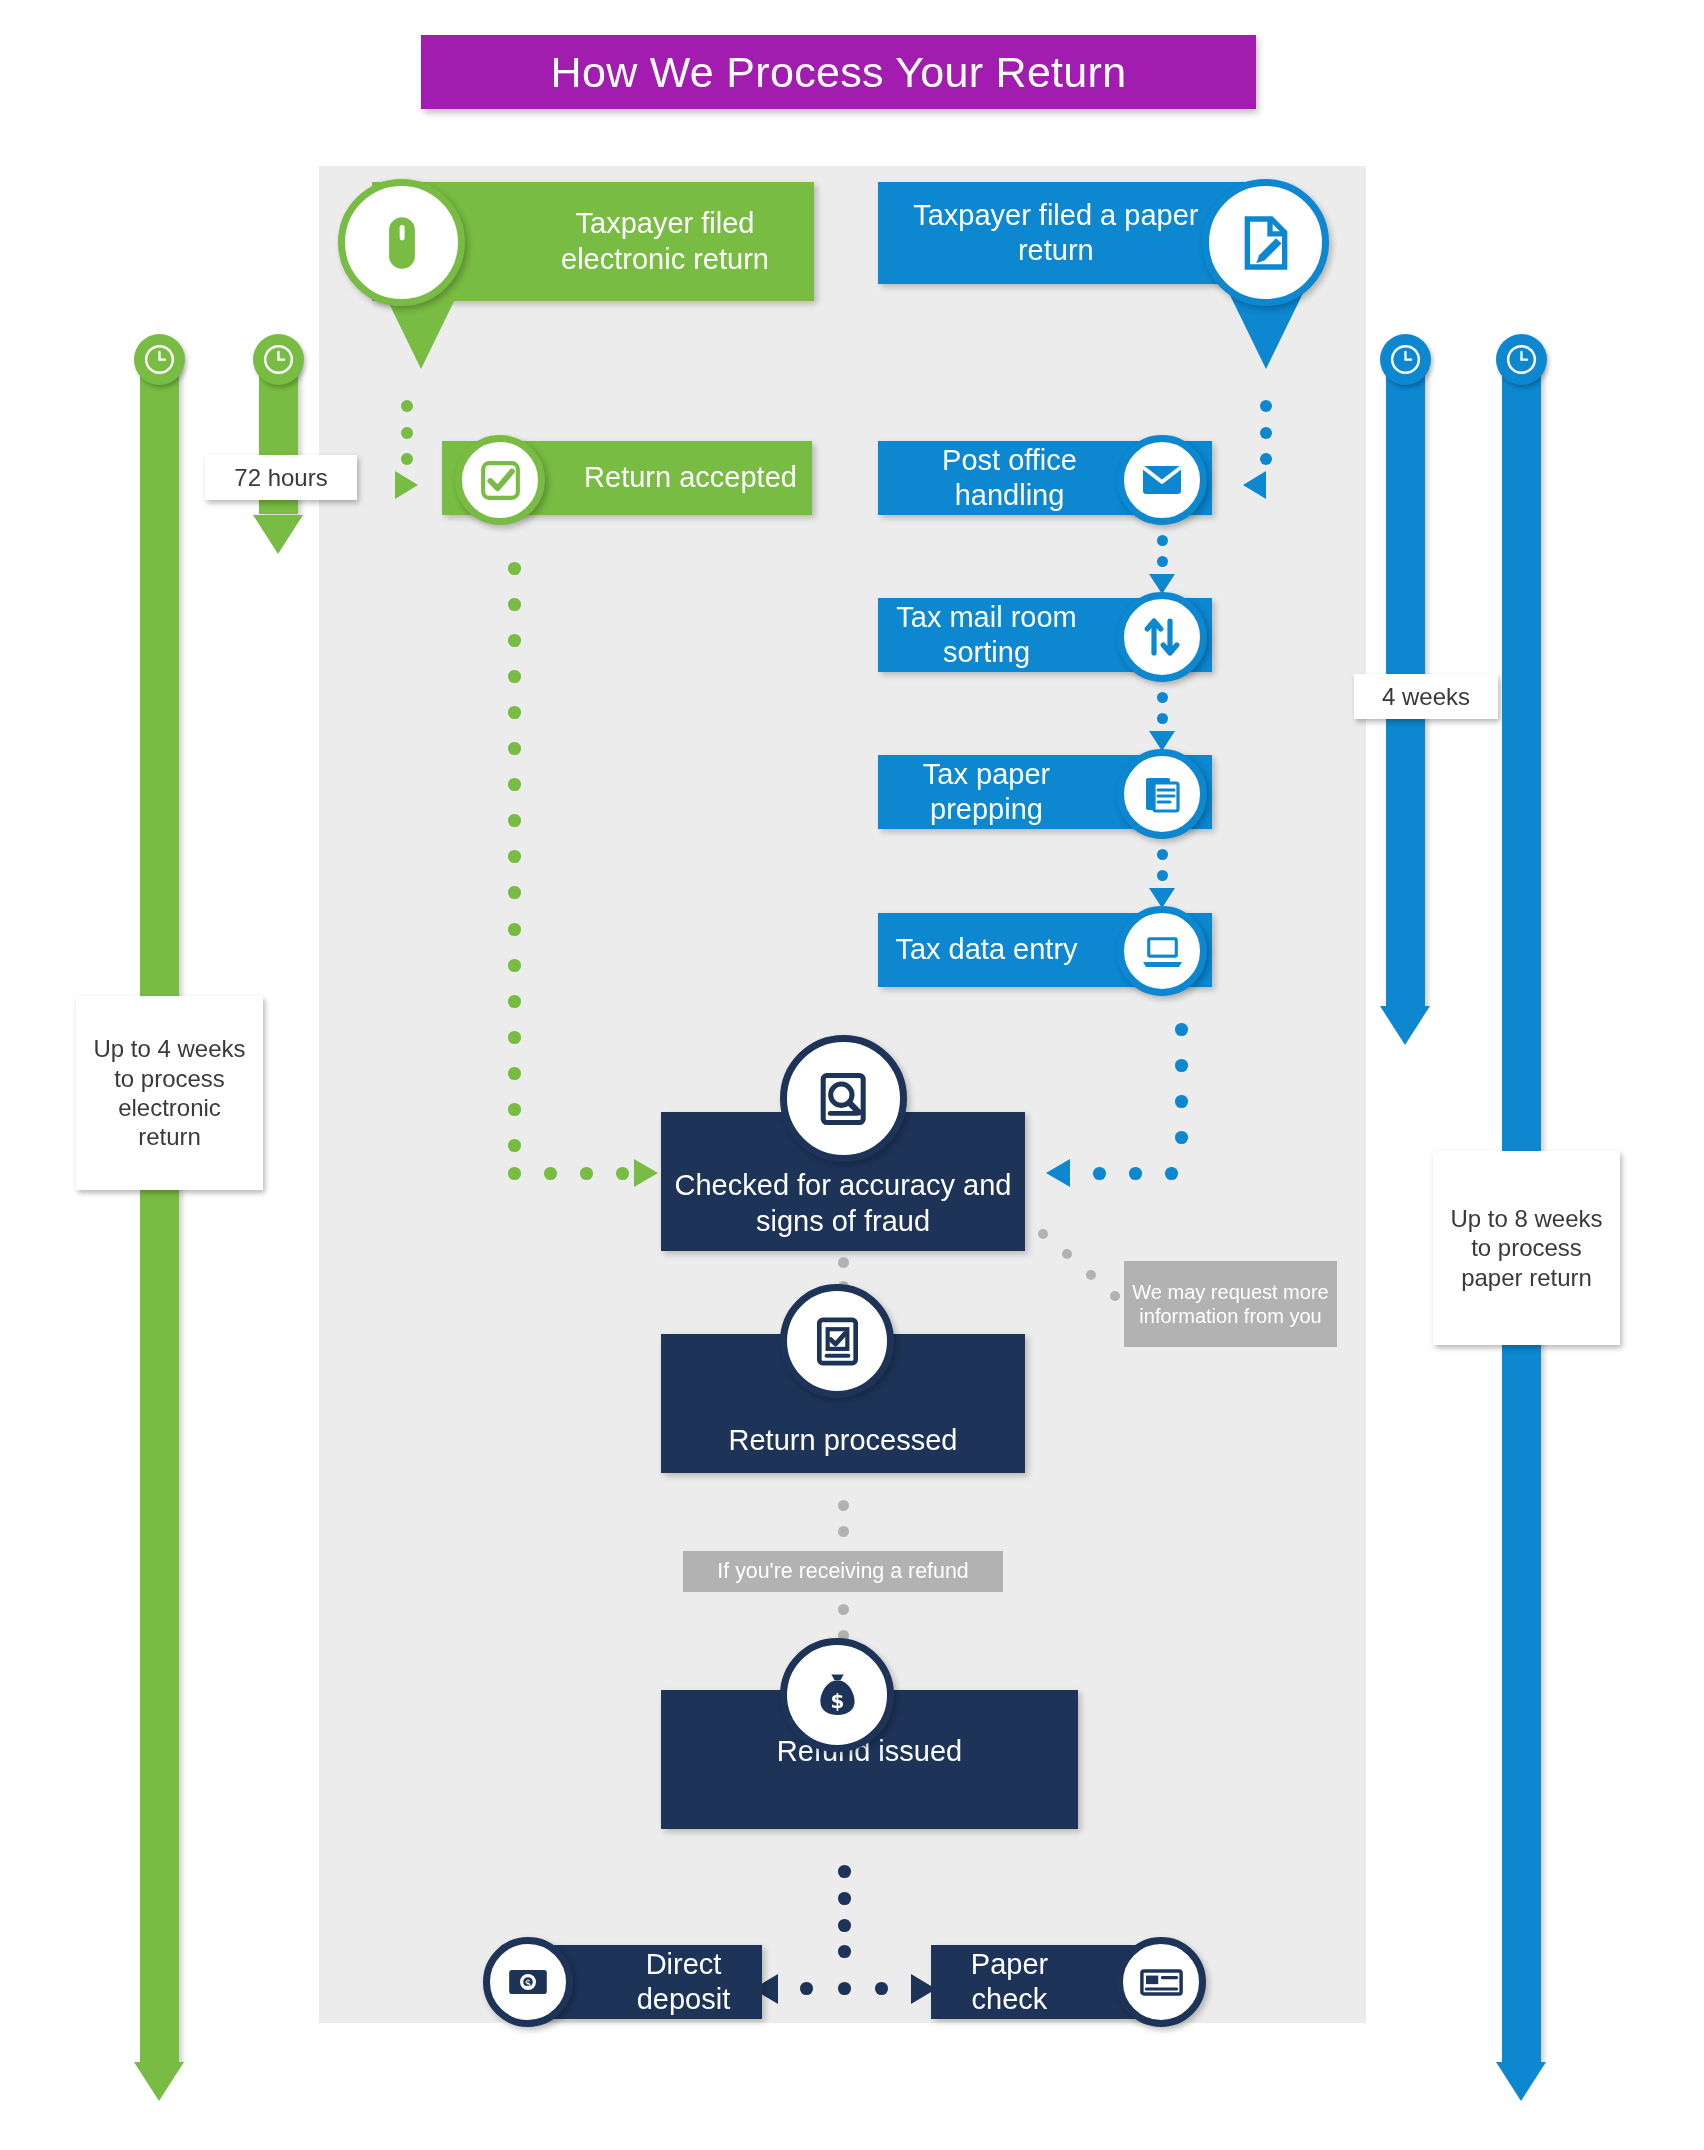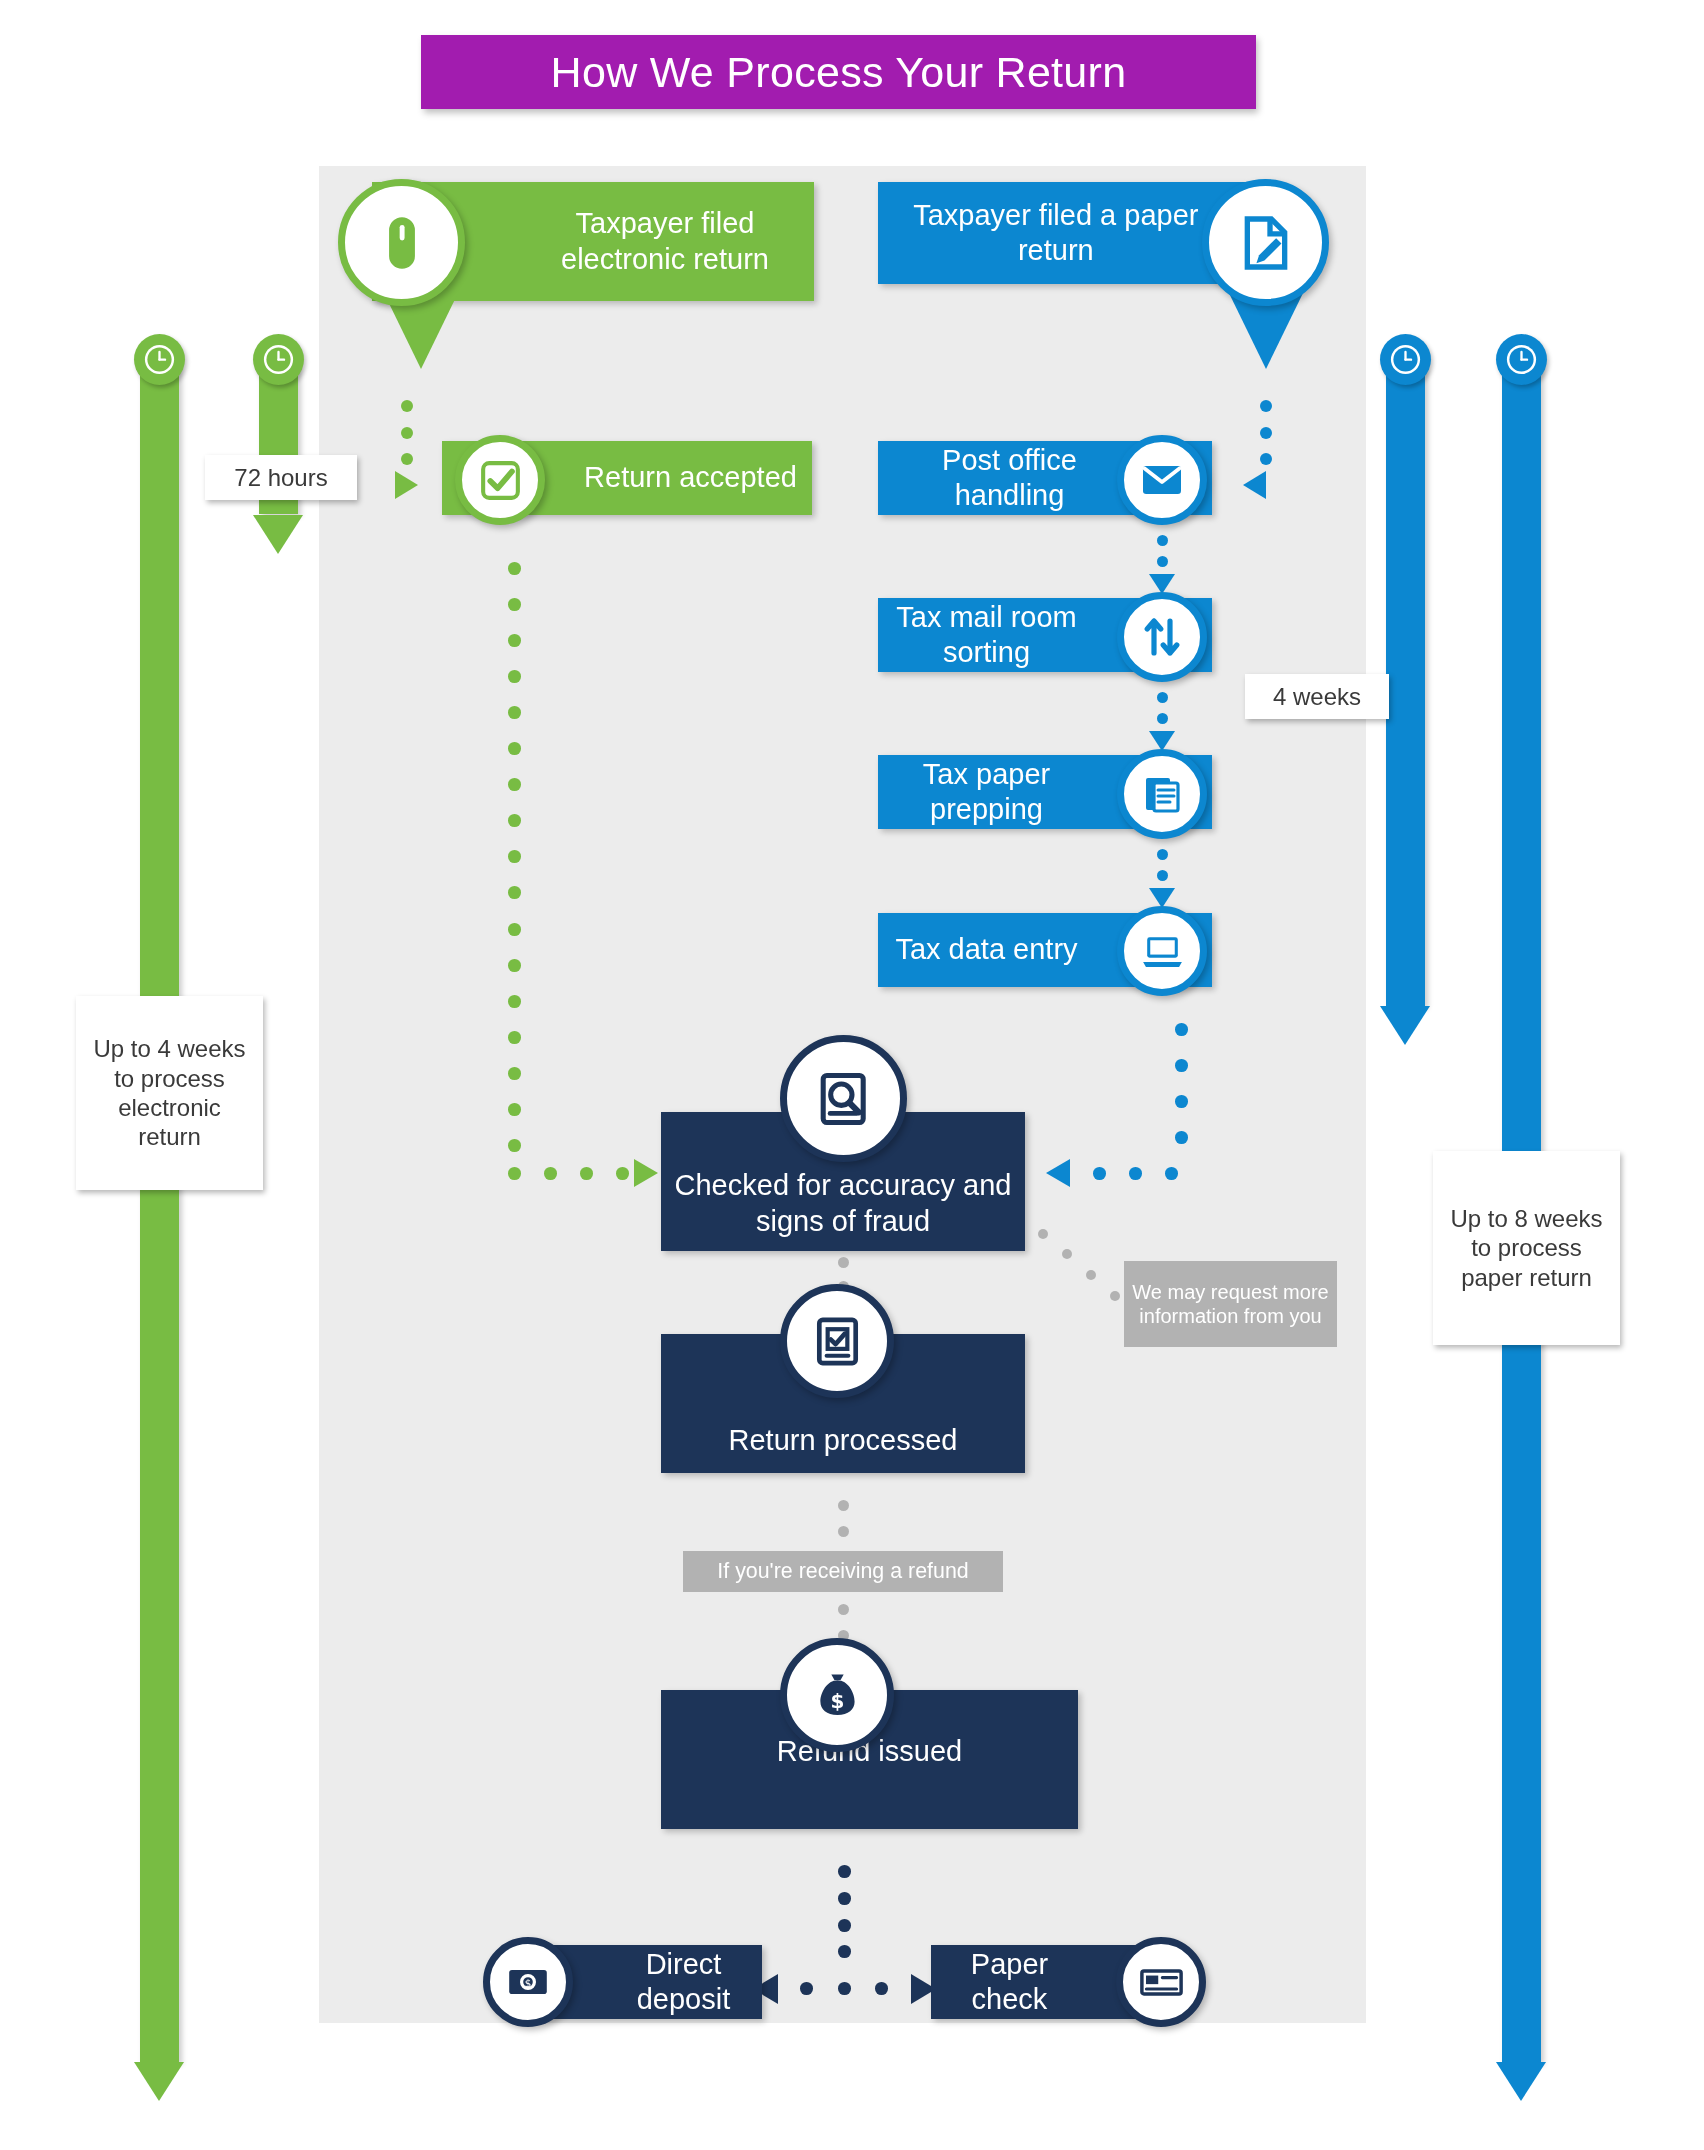--- a/index.html
+++ b/index.html
@@ -172,21 +172,21 @@
 <div class="tl-shaft" style="left:1386px; top:364px; height:642px; background:#0c87d0;"></div>
 <div class="tl-head" style="left:1380px; top:1006px; border-top:39px solid #0c87d0;"></div>
 <div class="tl-circle" style="left:1380px; top:334px; background:#0c87d0;">
   <svg width="35" height="35" viewBox="0 0 24 24">
     <circle cx="12" cy="12" r="10" fill="#ffffff"></circle>
     <circle cx="12" cy="12" r="8.3" fill="#0c87d0"></circle>
     <rect x="11.2" y="6" width="1.6" height="6.8" rx="0.8" fill="#ffffff"></rect>
     <rect x="11.2" y="11.3" width="5.4" height="1.6" rx="0.8" fill="#ffffff"></rect>
   </svg>
 </div>
-<div class="callout" style="left:1245px; top:674px; width:144px; height:45px; display:flex; align-items:center; justify-content:center;">4 weeks</div>
+<div class="callout" style="left:1354px; top:674px; width:144px; height:45px; display:flex; align-items:center; justify-content:center;">4 weeks</div>
 
 <div class="tl-shaft" style="left:1502px; top:364px; height:1698px; background:#0c87d0;"></div>
 <div class="tl-head" style="left:1496px; top:2062px; border-top:39px solid #0c87d0;"></div>
 <div class="tl-circle" style="left:1496px; top:334px; background:#0c87d0;">
   <svg width="35" height="35" viewBox="0 0 24 24">
     <circle cx="12" cy="12" r="10" fill="#ffffff"></circle>
     <circle cx="12" cy="12" r="8.3" fill="#0c87d0"></circle>
     <rect x="11.2" y="6" width="1.6" height="6.8" rx="0.8" fill="#ffffff"></rect>
     <rect x="11.2" y="11.3" width="5.4" height="1.6" rx="0.8" fill="#ffffff"></rect>
   </svg>

